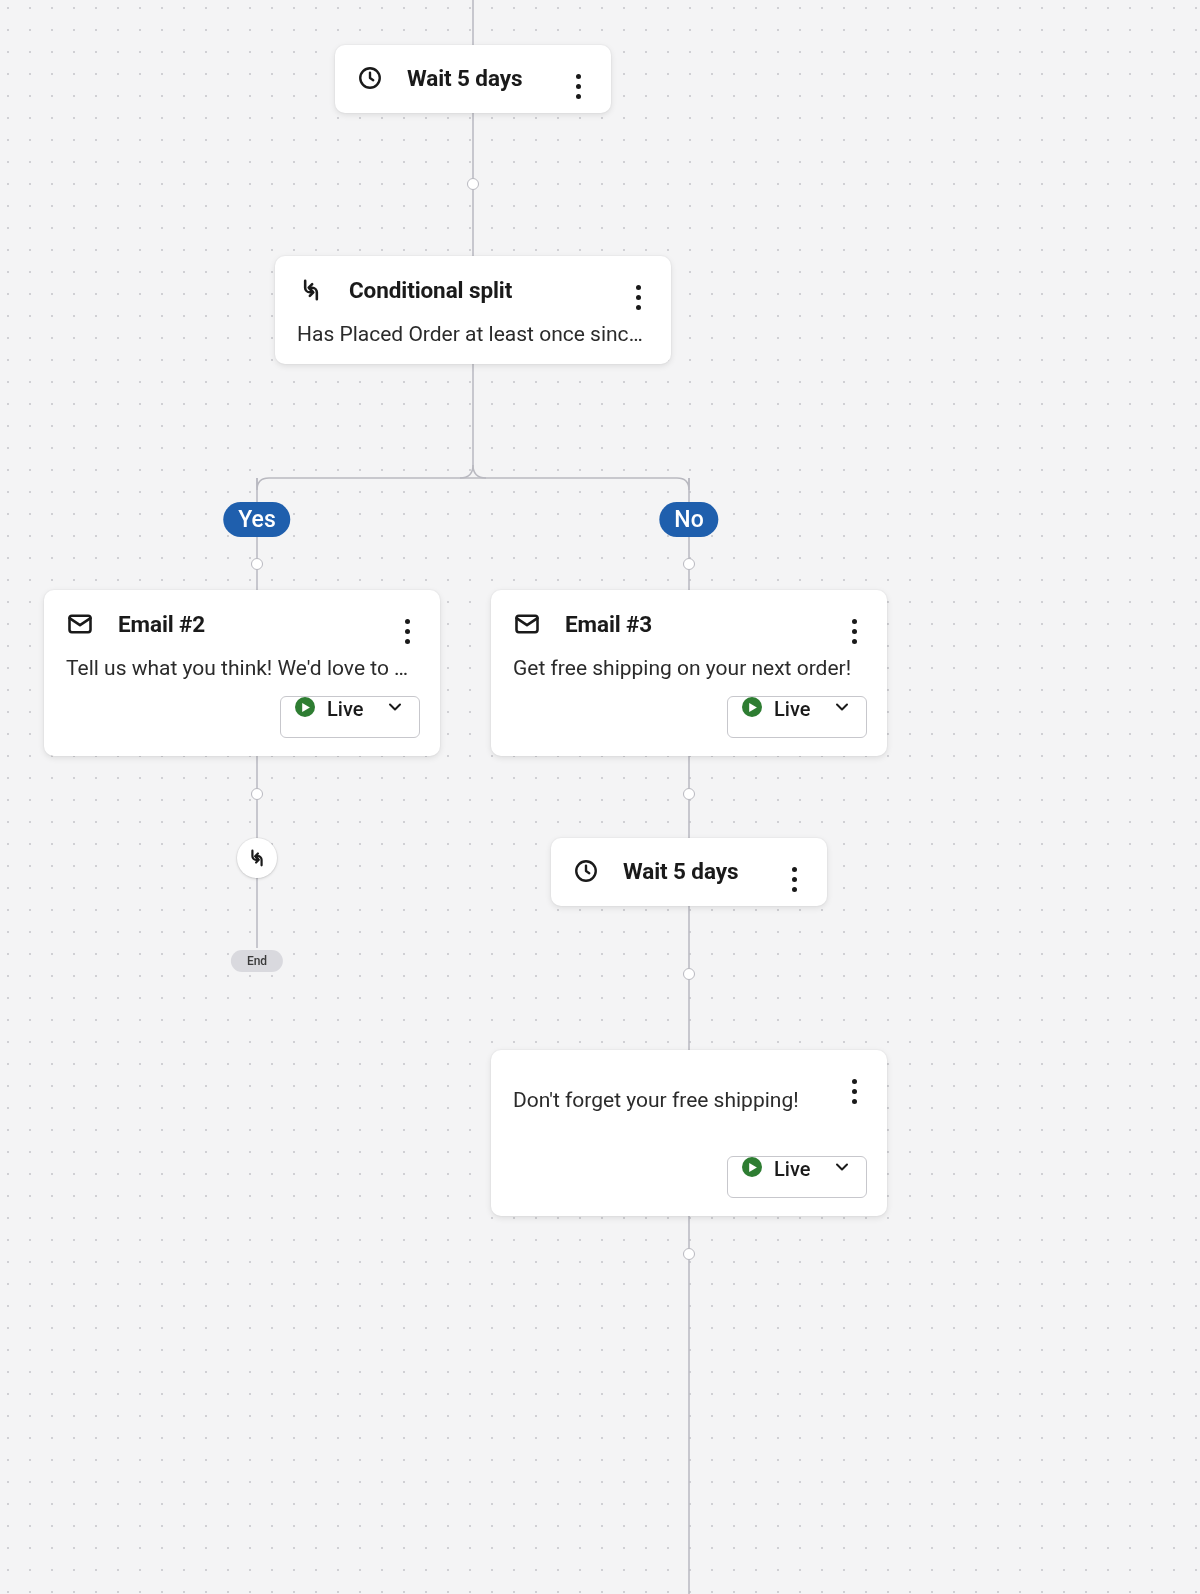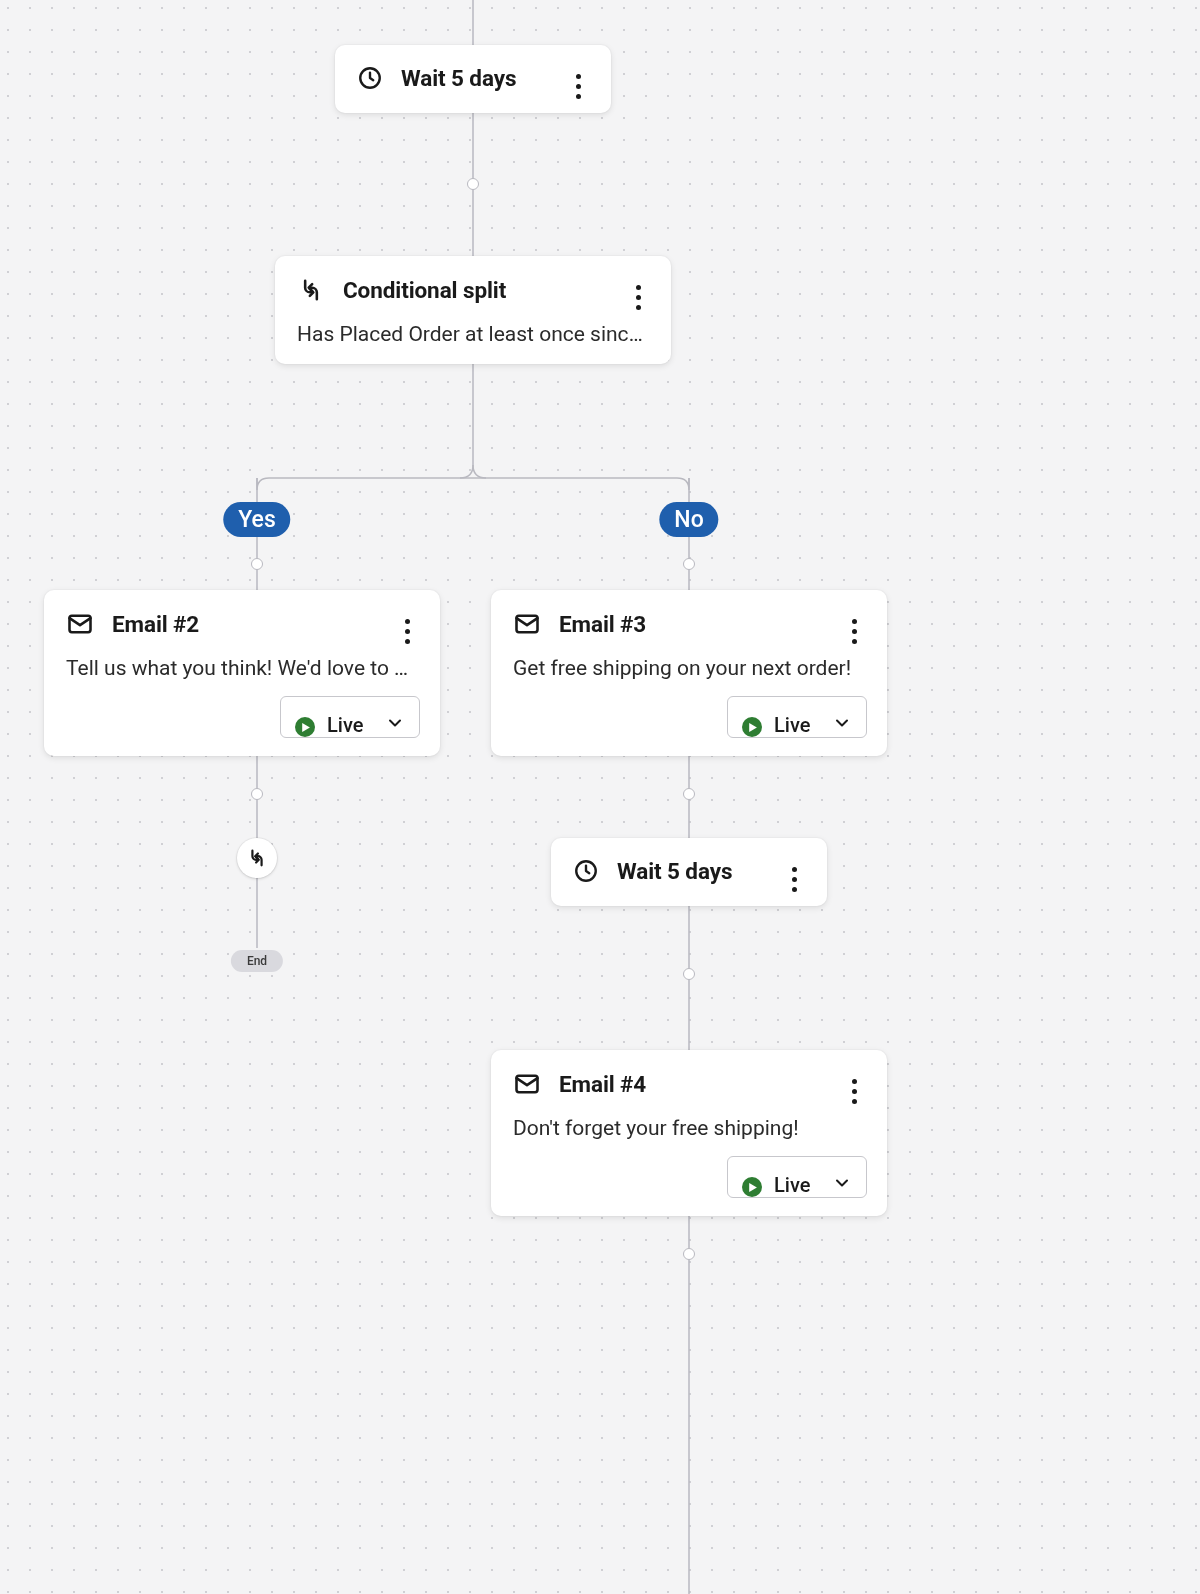--- a/index.html
+++ b/index.html
@@ -22,21 +22,21 @@
   .card {
     position: absolute;
     background: #fff;
     border-radius: 10px;
     box-shadow: 0 2px 6px rgba(0,0,0,0.10), 0 0 0 1px rgba(0,0,0,0.02);
     padding: 20px 22px;
   }
   .card-header {
     display: flex;
     align-items: center;
-    gap: 18px;
+    gap: 24px;
   }
   .card-title {
     font-size: 22.5px;
     font-weight: 700;
     letter-spacing: -0.1px;
   }
   .card-sub {
     font-size: 21px;
     color: #2b2b2b;
     margin-top: 18px;
@@ -67,21 +67,21 @@
   
   .status {
     position: absolute;
     right: 20px;
     bottom: 18px;
     height: 42px;
     border: 1px solid #c7c7cc;
     border-radius: 6px;
     background: #fff;
     display: flex;
-    align-items: flex-end;
+    align-items: flex-start;
     padding: 0 14px;
     gap: 12px;
     cursor: pointer;
     min-width: 140px;
     justify-content: flex-start;
   }
   .status .dot {
     width: 20px; height: 20px; border-radius: 50%;
     background: #2e7d32;
     display:flex;align-items:center;justify-content:center;
@@ -293,29 +293,20 @@
       <span class="card-title">Wait 5 days</span>
     </div>
     <div class="kebab">
         <span></span>
         <span></span>
         <span></span>
       </div>
   </div>
 
   <div class="card" style="left:491px; top:1050px; width:396px; height:166px;">
-    <div class="card-header">
-      <span class="ico">
-        <svg width="28" height="28" viewBox="0 0 24 24" fill="none" stroke="#1a1a1a" stroke-width="2.2" stroke-linecap="round" stroke-linejoin="round">
-            <rect x="3" y="5" width="18" height="14" rx="2"></rect>
-            <path d="M3 7l9 6 9-6"></path>
-          </svg>
-      </span>
-      <span class="card-title">Email #4</span>
-    </div>
     <div class="card-sub">Don't forget your free shipping!</div>
     <div class="kebab">
         <span></span>
         <span></span>
         <span></span>
       </div>
     <div class="status">
       <span class="dot">
         <svg width="11" height="11" viewBox="0 0 10 10">
             <path d="M2 1l7 4-7 4z" fill="#fff"></path>

